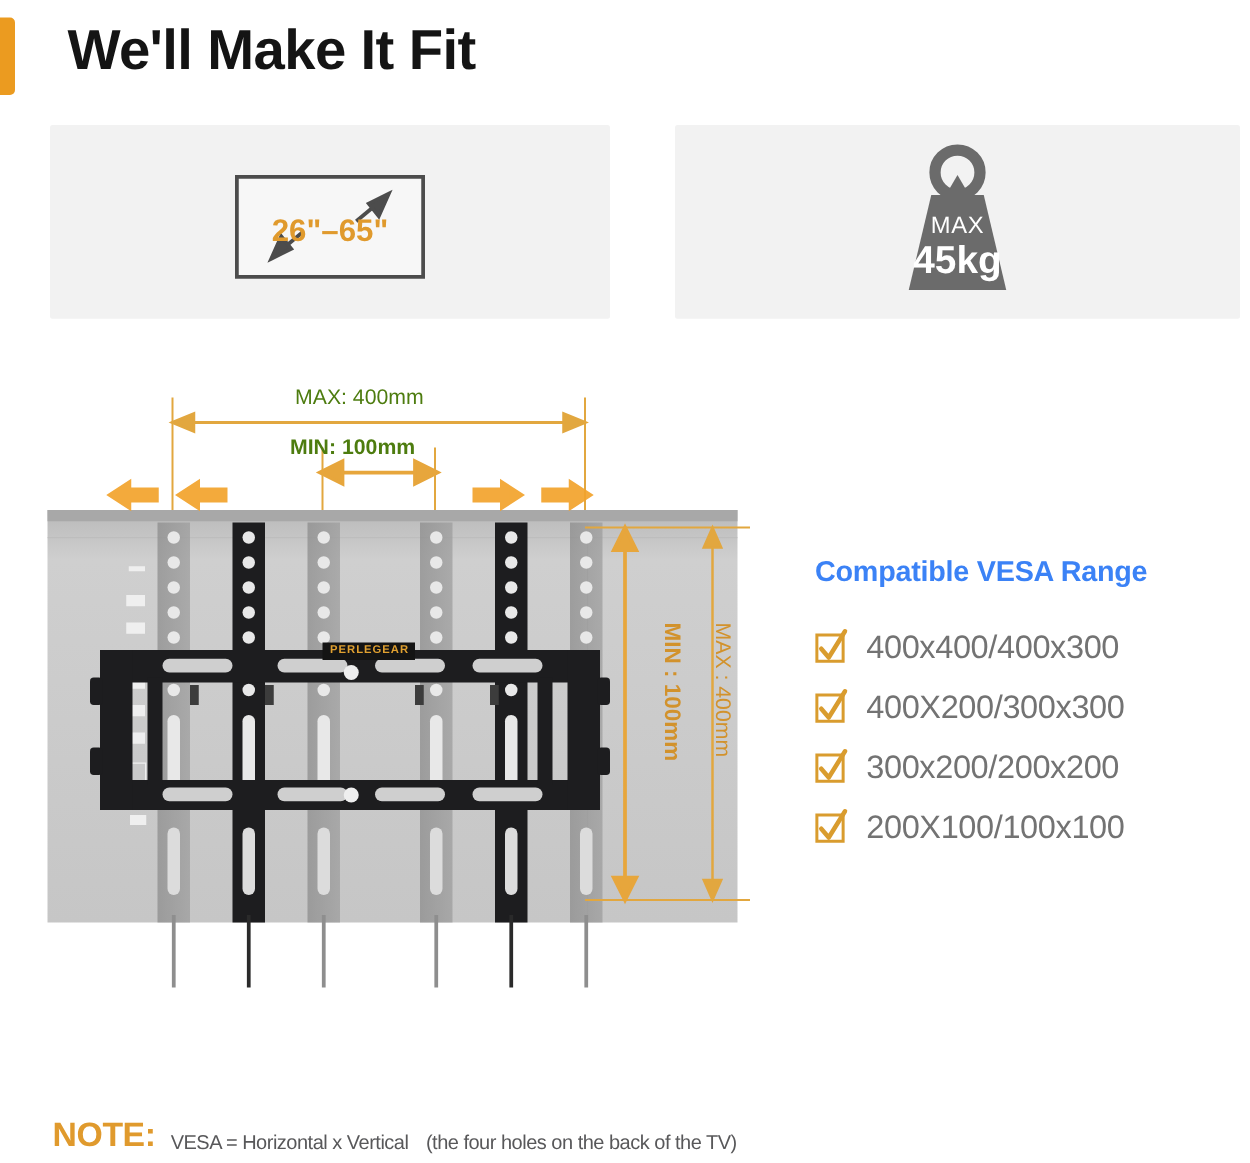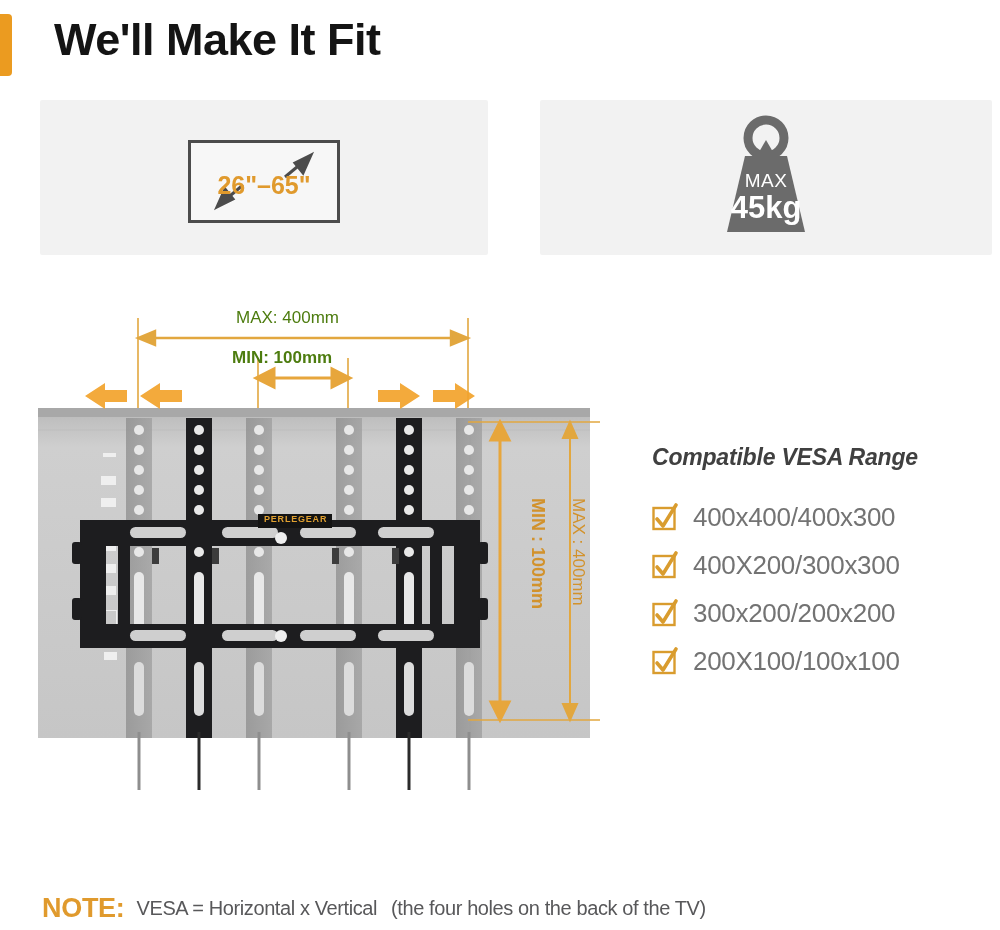--- a/index.html
+++ b/index.html
@@ -116,24 +116,23 @@
     transform-origin: left top;
     transform: rotate(90deg);
   }
   .vert-text.bold { font-weight: bold; font-size: 18px; }
 
   
   #vesa { position: absolute; left: 652px; top: 444px; width: 340px; }
   .vesa-title {
     font-size: 23px;
     font-weight: bold;
-    color: #404040;
+    color: #3b82f6;
     margin-bottom: 22px;
     letter-spacing: -0.2px;
-    font-style: italic;
   }
   .vesa-row {
     display: flex;
     align-items: center;
     height: 48px;
   }
   .vesa-check {
     position: relative;
     width: 27px;
     height: 27px;
@@ -146,32 +145,32 @@
     white-space: nowrap;
     letter-spacing: -0.3px;
   }
 
   
   #note {
     position: absolute;
     left: 42px;
     top: 893px;
     display: flex;
-    align-items: center;
+    align-items: flex-end;
     white-space: nowrap;
   }
   .note-kw {
     font-size: 27px;
     font-weight: bold;
     color: #e09a2d;
     margin-right: 12px;
     letter-spacing: -0.3px;
   }
   .note-body {
-    font-size: 20px;
+    font-size: 16px;
     color: #58585a;
     letter-spacing: -0.4px;
   }
   .note-gap { display: inline-block; width: 14px; }
 </style>
 </head>
 <body>
 
 <div id="page">
 

